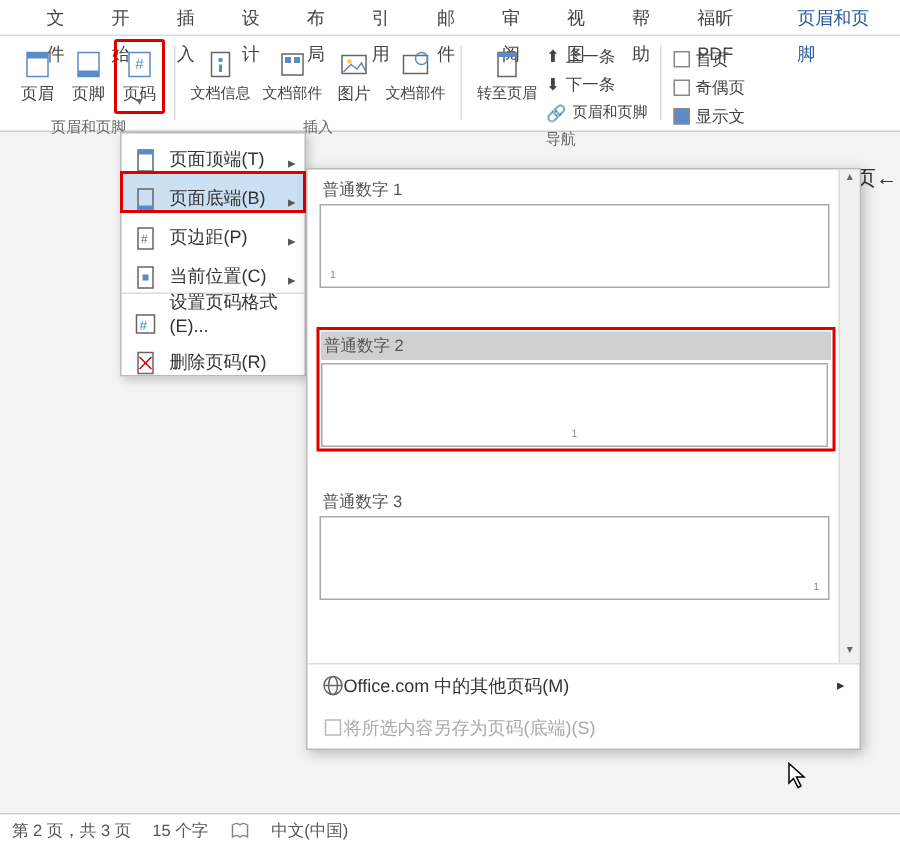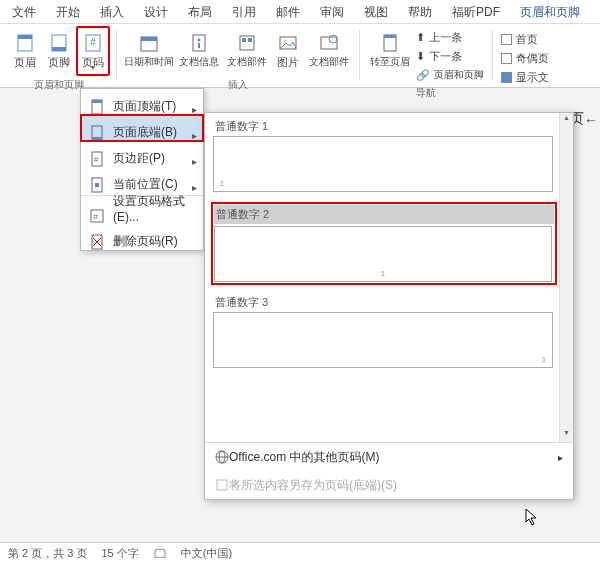--- a/index.html
+++ b/index.html
@@ -1,19 +1,19 @@
 <!DOCTYPE html>
 <html><head>
 <meta charset="utf-8">
 <style>
   * { box-sizing: border-box; margin: 0; padding: 0; font-family: "Microsoft YaHei", "Segoe UI", sans-serif; }
   body { width: 600px; height: 564px; background: #f3f3f3; overflow: hidden; font-size: 12px; color: #333; position: relative; }
   
   
-  .tabbar { display: flex; background: #fff; height: 24px; align-items: center; padding-left: 2px; border-bottom: 1px solid #ddd; }
+  .tabbar { display: flex; background: #fff; height: 24px; align-items: center; padding-left: 21px; border-bottom: 1px solid #ddd; }
   .tab { padding: 0 10px; height: 24px; line-height: 24px; font-size: 12px; color: #444; cursor: pointer; }
   .tab.active { color: #2b579a; font-weight: 500; }
   
   
   .ribbon { background: #fff; height: 64px; display: flex; padding: 2px 4px 0 4px; border-bottom: 1px solid #ccc; }
   .group { display: flex; flex-direction: column; align-items: center; padding: 0 4px; position: relative; }
   .group-row { display: flex; gap: 0; }
   .big-btn { display: flex; flex-direction: column; align-items: center; justify-content: center; width: 34px; height: 50px; cursor: pointer; font-size: 11px; color: #444; position: relative; }
   .big-btn .icon { width: 20px; height: 20px; margin-bottom: 2px; }
   .big-btn.highlight { border: 2px solid #d00; border-radius: 2px; }
@@ -32,21 +32,21 @@
   .menu-item { display: flex; align-items: flex-end; height: 26px; padding: 0 8px; gap: 8px; font-size: 12px; cursor: pointer; position: relative; }
   .menu-item .m-icon { width: 16px; height: 16px; flex: none; }
   .menu-item .chev { position: absolute; right: 6px; font-size: 10px; color: #555; }
   .menu-item.highlight { background: #cce0f4; outline: 2px solid #d00; outline-offset: -1px; }
   .menu-sep { height: 1px; background: #ddd; margin: 2px 0; }
   
   
   .gallery { position: absolute; left: 204px; top: 112px; width: 370px; height: 388px; background: #fff; border: 1px solid #bbb; box-shadow: 2px 2px 8px rgba(0,0,0,.25); z-index: 11; display: flex; flex-direction: column; }
   .gal-body { flex: 1; overflow: hidden; padding: 6px 4px 4px 8px; position: relative; }
   .gal-label { font-weight: 600; font-size: 12px; color: #555; margin-bottom: 4px; }
-  .gal-item { margin-bottom: 12px; }
+  .gal-item { margin-bottom: 28px; }
   .gal-item-title { font-size: 11px; color: #555; margin-bottom: 2px; padding-left: 2px; }
   .gal-preview { border: 1px solid #aaa; height: 56px; position: relative; background: #fff; margin-right: 16px; }
   .gal-preview .pnum { position: absolute; font-size: 7px; color: #888; }
   .gal-item.highlight .gal-item-title { background: #d0d0d0; padding: 2px 2px; }
   .gal-item.highlight { outline: 2px solid #d00; margin-right: 14px; padding: 1px; }
   .gal-item.highlight .gal-preview { margin-right: 2px; }
   .gal-scroll { position: absolute; right: 0; top: 0; bottom: 0; width: 14px; background: #f0f0f0; border-left: 1px solid #ddd; }
   .gal-scroll .up, .gal-scroll .dn { position: absolute; left: 0; right: 0; height: 14px; text-align: center; font-size: 8px; color: #666; cursor: pointer; }
   .gal-scroll .up { top: 0; } .gal-scroll .dn { bottom: 0; }
   .gal-foot { border-top: 1px solid #ddd; }
@@ -105,27 +105,20 @@
           </svg>
         <span>页码</span>
         <span class="caret">▾</span>
       </div>
     </div>
     <div class="group-label">页眉和页脚</div>
   </div>
   <div class="sep"></div>
   <div class="group">
     <div class="group-row">
-      <div class="big-btn" style="width:52px">
-        <svg class="icon svg" viewBox="0 0 20 20">
-            <rect x="2" y="4" width="16" height="14" fill="none" stroke="#666"></rect>
-            <rect x="2" y="4" width="16" height="4" fill="#5b8bc9"></rect>
-          </svg>
-        <span style="font-size:10px">日期和时间</span>
-      </div>
       <div class="big-btn" style="width:48px">
         <svg class="icon svg" viewBox="0 0 20 20">
             <rect x="4" y="2" width="12" height="16" fill="none" stroke="#666"></rect>
             <circle cx="10" cy="7" r="1.5" fill="#5b8bc9"></circle>
             <rect x="9" y="10" width="2" height="5" fill="#5b8bc9"></rect>
           </svg>
         <span style="font-size:10px">文档信息</span>
       </div>
       <div class="big-btn" style="width:48px">
         <svg class="icon svg" viewBox="0 0 20 20">

